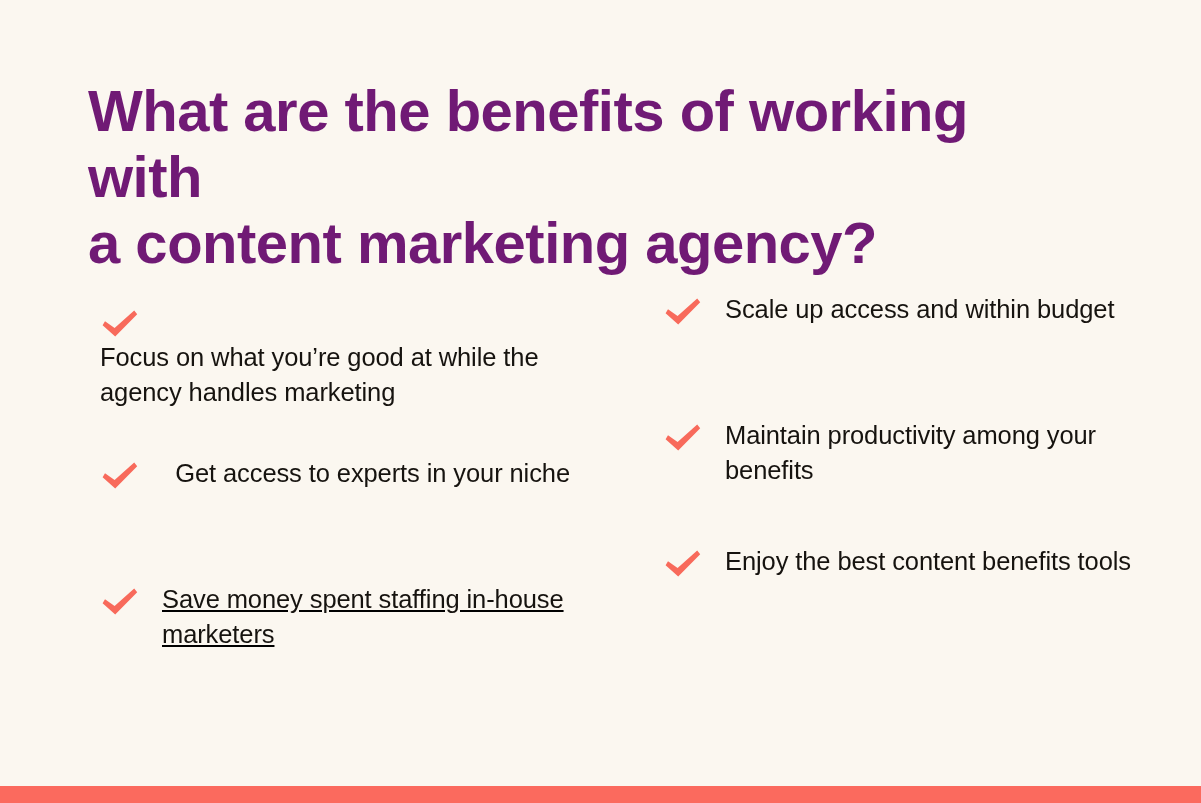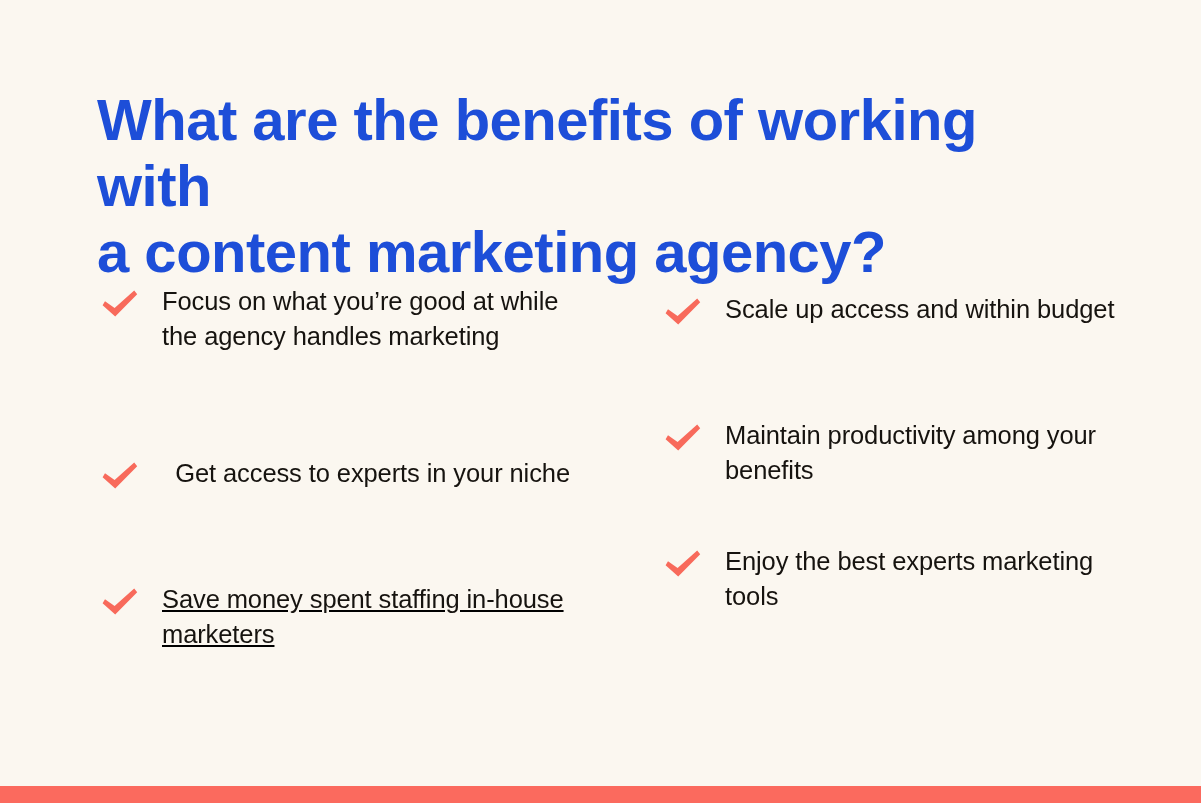--- a/index.html
+++ b/index.html
@@ -22,27 +22,27 @@
     box-sizing: border-box;
     overflow: hidden;
   }
 
   
   .heading {
     position: absolute;
     left: 88px;
     top: 78px;
     width: 1000px;
-    margin: 9px;
+    margin: 0;
     font-family: "Liberation Sans", sans-serif;
     font-weight: 700;
     font-size: 58px;
     line-height: 66px;
     letter-spacing: -0.5px;
-    color: #1d4ed8;
+    color: #701a75;
     white-space: pre-line;
   }
 
   
   .columns {
     position: absolute;
     left: 0;
     top: 280px;
     width: 1201px;
     height: 420px;
@@ -57,21 +57,21 @@
   .column-right { left: 663px; }
 
   .benefit-item {
     position: absolute;
     display: flex;
     align-items: flex-start;
     width: 470px;
   }
 
   
-  .column-left  .benefit-item:nth-child(1) { top: 4px;  }
+  .column-left  .benefit-item:nth-child(1) { top: 24px; flex-direction: column;  }
   .column-left  .benefit-item:nth-child(2) { top: 176px; text-align: right; }
   .column-left  .benefit-item:nth-child(3) { top: 302px; text-decoration: underline; }
 
   
   .column-right .benefit-item:nth-child(1) { top: 12px;  }
   .column-right .benefit-item:nth-child(2) { top: 138px; }
   .column-right .benefit-item:nth-child(3) { top: 264px; }
 
   .check-icon {
     flex: 0 0 auto;
@@ -167,21 +167,21 @@
         </span>
         <span class="benefit-text">Maintain productivity among your benefits</span>
       </div>
 
       <div class="benefit-item">
         <span class="check-icon">
           <svg viewBox="0 0 40 32" xmlns="http://www.w3.org/2000/svg" aria-hidden="true">
             <path d="M2.6 17.2 L5.0 13.2 L14.6 20.0 L34.2 2.6 L37.2 6.2 L15.2 28.4 Z" fill="#F86A5B"></path>
           </svg>
         </span>
-        <span class="benefit-text">Enjoy the best experts marketing tools</span>
+        <span class="benefit-text">Enjoy the best content benefits tools</span>
       </div>
 
     </div>
 
   </div>
 
   <div class="bottom-bar"></div>
 
 </div>
 

